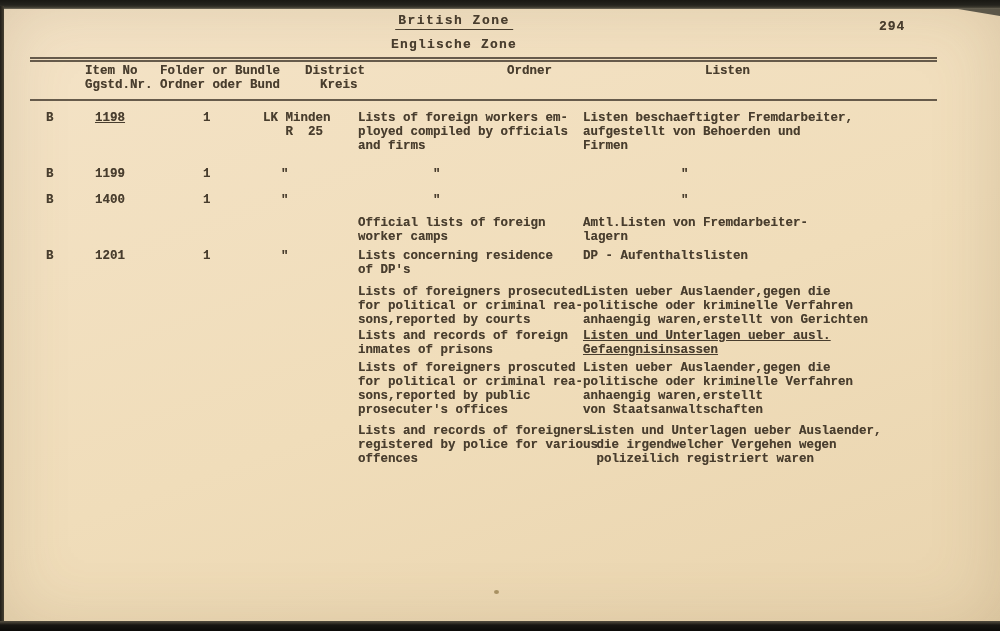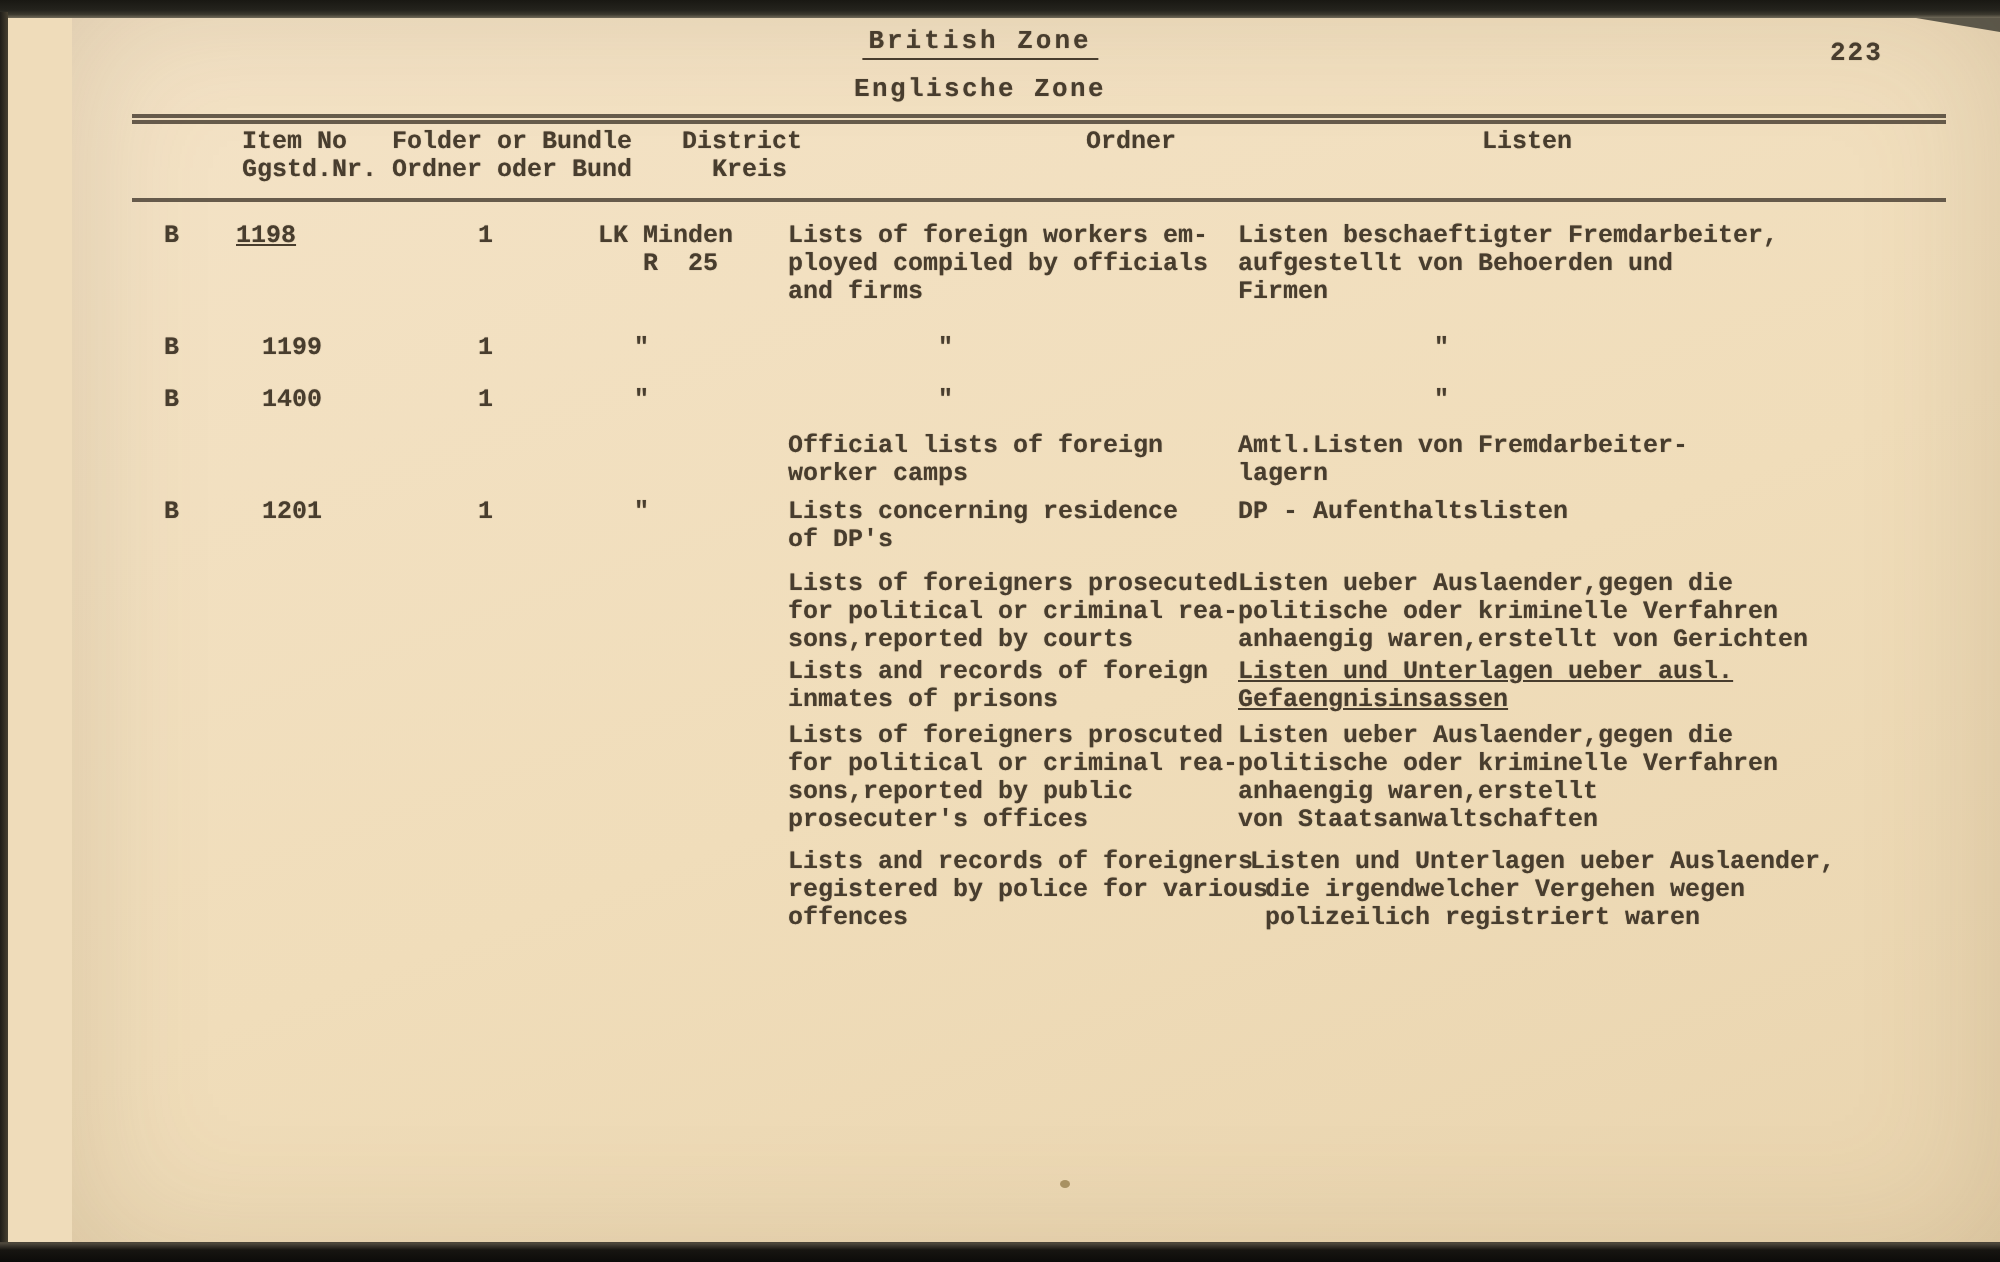--- a/index.html
+++ b/index.html
@@ -6,21 +6,20 @@
   .scan{
     position:relative;width:1000px;height:631px;overflow:hidden;
     font-family:"Liberation Mono","DejaVu Sans Mono",monospace;
     background:#efdcba;
   }
   .paper{
     position:absolute;inset:0;
     background:linear-gradient(160deg,#f4e3c7 0%,#f0ddba 55%,#e9d4ae 100%);
     box-shadow:inset 0 0 70px rgba(120,95,60,.20);
     color:var(--ink,#483d2e);
-    margin-left:36px;
   }
   .ink{color:var(--ink,#483d2e);font-weight:700;text-shadow:0 0 .5px rgba(70,56,38,.55);}
   .title-en{
     position:absolute;top:13px;left:454px;transform:translateX(-50%);
     font-size:13px;letter-spacing:1.5px;white-space:pre;
     border-bottom:1.5px solid var(--ink,#483d2e);padding:0 3px 1px;
   }
   .title-de{
     position:absolute;top:37px;left:454px;transform:translateX(-50%);
     font-size:13px;letter-spacing:1.2px;white-space:pre;
@@ -58,40 +57,40 @@
   }
 </style>
 </head>
 <body>
 
 <div class="scan">
   <div class="paper">
 
     <div class="title-en ink">British Zone</div>
     <div class="title-de ink">Englische Zone</div>
-    <div class="page-number ink">223</div>
+    <div class="page-number ink">294</div>
 
     <div class="rule rule-a"></div>
     <div class="rule rule-b"></div>
     <div class="rule rule-c"></div>
 
     <div id="rows">
         <div class="row" style="top: 64px;">
           <div class="cell ink" style="left: 85px;">Item No
 Ggstd.Nr.</div>
           <div class="cell ink" style="left: 160px;">Folder or Bundle
 Ordner oder Bund</div>
           <div class="cell ink" style="left: 305px;">District
   Kreis</div>
           <div class="cell ink" style="left: 507px;">Ordner</div>
           <div class="cell ink" style="left: 705px;">Listen</div>
         </div>
         <div class="row" style="top: 111px;">
           <div class="cell ink" style="left: 46px;">B</div>
-          <div class="cell ink" style="left: 82px; text-decoration: underline;">1198</div>
+          <div class="cell ink" style="left: 95px; text-decoration: underline;">1198</div>
           <div class="cell ink" style="left: 203px;">1</div>
           <div class="cell ink" style="left: 263px;">LK Minden
    R  25</div>
           <div class="cell ink" style="left: 358px;">Lists of foreign workers em-
 ployed compiled by officials
 and firms</div>
           <div class="cell ink" style="left: 583px;">Listen beschaeftigter Fremdarbeiter,
 aufgestellt von Behoerden und
 Firmen</div>
         </div>

